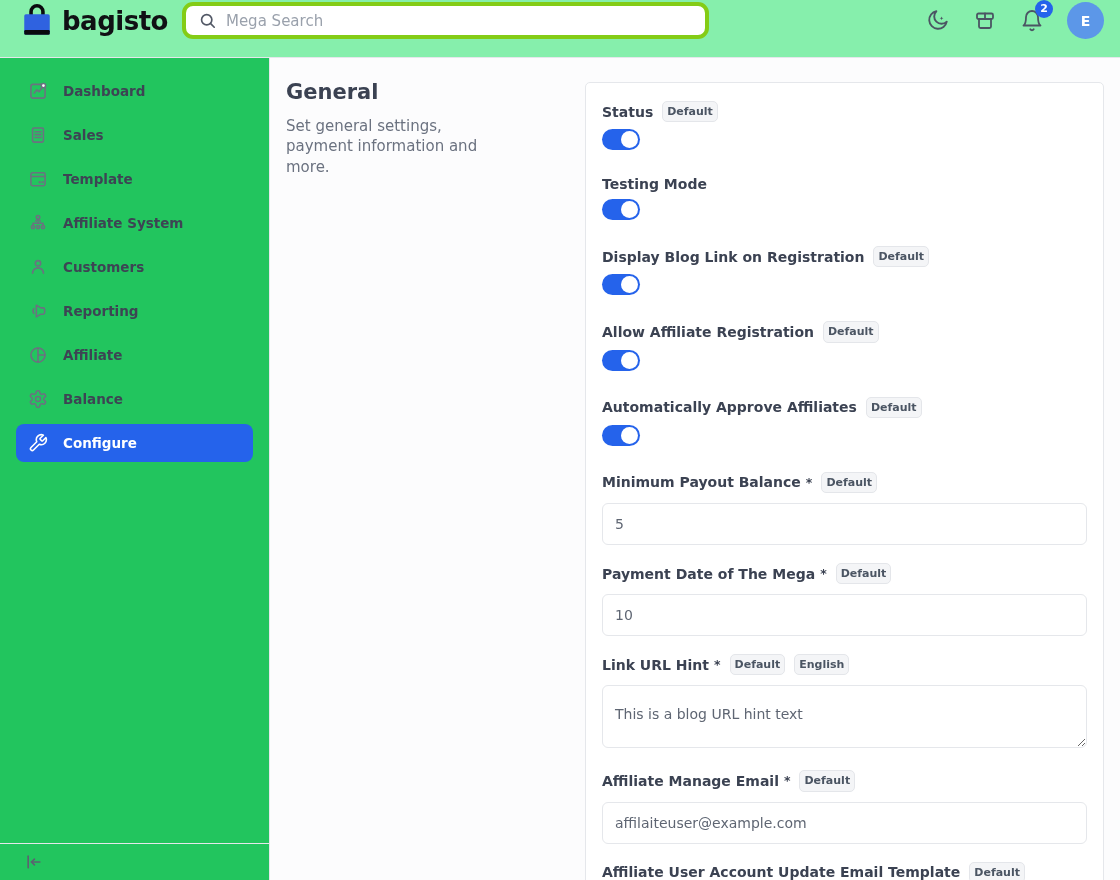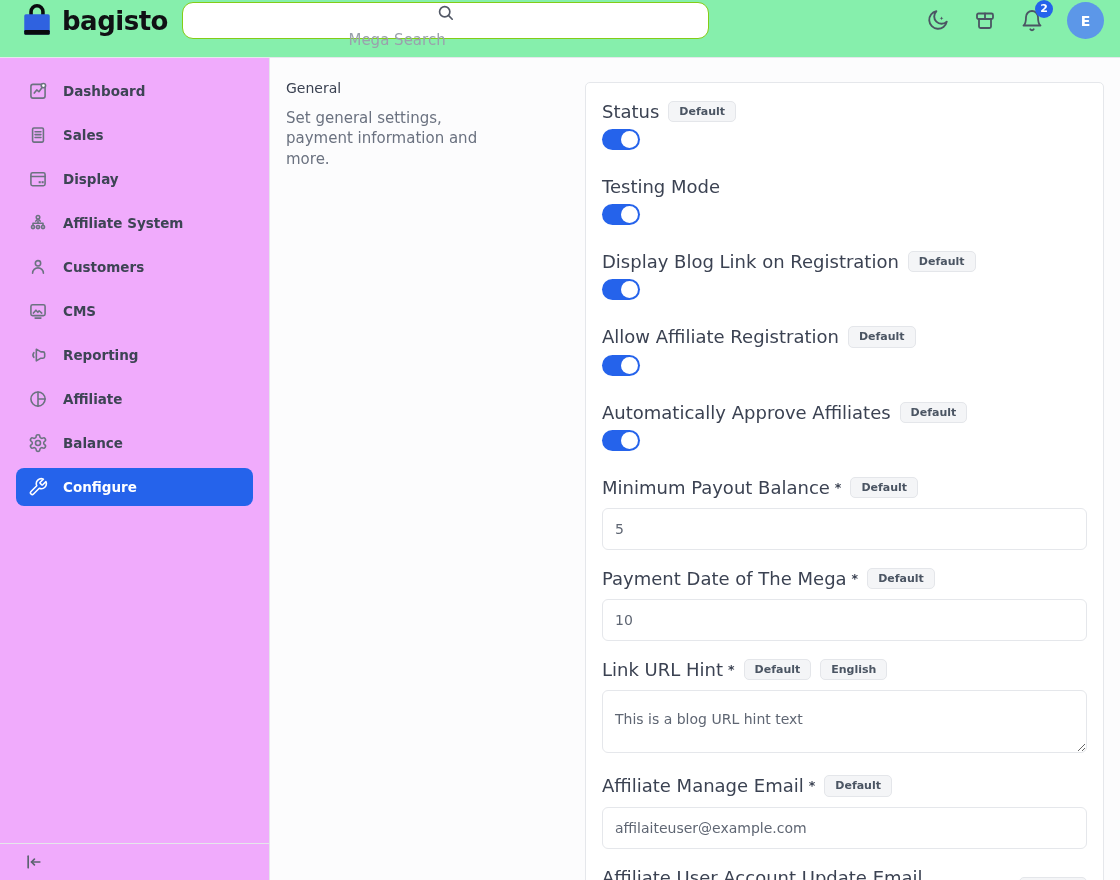--- a/index.html
+++ b/index.html
@@ -10,50 +10,50 @@
     --muted:#6b7280;
   }
   *{box-sizing:border-box;margin:0;padding:0;font-family:"DejaVu Sans","Liberation Sans",sans-serif;}
   html,body{width:1120px;height:880px;overflow:hidden;background:#fff;}
   .app{width:1120px;height:880px;display:flex;flex-direction:column;}
 
   
   header{height:58px;flex:0 0 58px;display:flex;align-items:center;padding:0 16px 16px 20px;border-bottom:1px solid var(--border);background:#86efac;}
   .logo{display:flex;align-items:center;gap:8px;cursor:pointer;}
   .brand{font-size:26px;font-weight:700;color:#101014;letter-spacing:-0.5px;}
-  .search{margin-left:14px;width:527px;height:37px;border:1px solid #84cc16;border-radius:11px;display:flex;align-items:center;gap:9px;padding:0 12px;background:#fff;flex-direction:column;}
+  .search{margin-left:14px;width:527px;height:37px;border:4px solid #84cc16;border-radius:11px;display:flex;align-items:center;gap:9px;padding:0 12px;background:#fff;}
   .search input{border:none;outline:none;flex:1;font-size:15px;color:#374151;background:transparent;}
   .search input::placeholder{color:#9aa1ac;}
   .header-right{margin-left:auto;display:flex;align-items:center;gap:23px;}
   .hicon{display:inline-flex;align-items:center;justify-content:center;cursor:pointer;position:relative;color:#4b5563;}
   .nbadge{position:absolute;top:-9px;right:-9px;min-width:18px;height:18px;border-radius:9px;background:var(--accent);color:#fff;font-size:11px;font-weight:700;display:flex;align-items:center;justify-content:center;padding:0 4px;}
   .avatar{width:37px;height:37px;border-radius:50%;background:var(--avatar);color:#fff;font-size:14px;font-weight:700;display:flex;align-items:center;justify-content:center;cursor:pointer;}
 
   
   .shell{flex:1;display:flex;min-height:0;}
-  aside{width:270px;flex:0 0 270px;background:#f0abfc;border-right:1px solid var(--border);display:flex;flex-direction:column;padding-top:14px;}
+  aside{width:270px;flex:0 0 270px;background:#22c55e;border-right:1px solid var(--border);display:flex;flex-direction:column;padding-top:14px;}
   .side-item{height:38px;margin:0 16px 6px 16px;border-radius:8px;display:flex;align-items:center;gap:15px;padding:0 12px;cursor:pointer;color:#3d4454;}
   .side-item .side-icon{display:inline-flex;color:#6b7280;}
   .side-item .side-label{font-size:13.5px;font-weight:700;}
   .side-item.active{background:var(--accent);color:#fff;}
   .side-item.active .side-icon{color:#fff;}
   .side-footer{margin-top:auto;border-top:1px solid var(--border);height:37px;display:flex;align-items:center;padding-left:24px;}
   .collapse-btn{display:inline-flex;color:#5b6370;cursor:pointer;}
 
   
   main{flex:1;background:#fcfcfd;display:flex;padding:20px 16px 0 16px;min-height:0;overflow:hidden;}
   .section-info{width:299px;flex:0 0 299px;padding-top:2px;}
-  .section-info h2{font-size:14px;font-weight:400;color:var(--ink);}
+  .section-info h2{font-size:21px;font-weight:700;color:var(--ink);}
   .section-info p{margin-top:12px;font-size:15px;line-height:1.35;color:var(--muted);max-width:215px;}
   .card{width:519px;flex:0 0 519px;background:#fff;border:1px solid var(--border);border-radius:5px;margin-top:4px;padding:18px 16px 24px 16px;height:900px;}
 
   .field-head{display:flex;align-items:center;gap:9px;}
-  .field-label{font-size:18px;font-weight:400;color:var(--ink);}
+  .field-label{font-size:14px;font-weight:700;color:var(--ink);}
   .required{font-size:12.5px;font-weight:700;color:var(--ink);margin-left:-4px;}
-  .badge{font-size:11px;font-weight:700;color:#4b5563;background:#f4f5f7;border:1px solid #e4e6ea;border-radius:5px;padding:3px 10px;line-height:1.2;}
+  .badge{font-size:11px;font-weight:700;color:#4b5563;background:#f4f5f7;border:1px solid #e4e6ea;border-radius:5px;padding:3px 4px;line-height:1.2;}
 
   .f-toggle{margin-bottom:22px;}
   .f-toggle .field-head{margin-bottom:7px;}
   .toggle{display:inline-block;width:38px;height:21px;border-radius:11px;background:var(--accent);position:relative;cursor:pointer;}
   .toggle .knob{position:absolute;top:2px;right:2px;width:17px;height:17px;border-radius:50%;background:#fff;}
 
   .f-input{margin-bottom:18px;}
   .f-input .field-head{margin-bottom:10px;}
   .text-input{width:100%;height:42px;border:1px solid var(--border);border-radius:6px;padding:0 12px;font-size:14px;color:#5f6673;outline:none;background:#fff;}
   textarea.text-area{width:100%;height:63px;border:1px solid var(--border);border-radius:6px;padding:20px 12px;font-size:14px;color:#5f6673;outline:none;resize:both;background:#fff;}
@@ -133,21 +133,21 @@
           </div>
           <div class="side-item">
             <span class="side-icon">
               <svg width="20" height="20" viewBox="0 0 24 24" fill="none" stroke="currentColor" stroke-width="1.9" stroke-linecap="round" stroke-linejoin="round">
                 <rect x="3.5" y="4.5" width="17" height="15.5" rx="2"></rect>
                 <path d="M3.5 9h17"></path>
                 <rect x="12.8" y="14.6" width="2.5" height="2.5" fill="currentColor" stroke="none"></rect>
                 <rect x="16.3" y="14.6" width="2.5" height="2.5" fill="currentColor" stroke="none"></rect>
               </svg>
             </span>
-            <span class="side-label">Display</span>
+            <span class="side-label">Template</span>
           </div>
           <div class="side-item">
             <span class="side-icon">
               <svg width="20" height="20" viewBox="0 0 24 24" fill="none" stroke="currentColor" stroke-width="1.9" stroke-linecap="round" stroke-linejoin="round">
                 <circle cx="12" cy="5" r="2.1"></circle>
                 <path d="M9.3 9.7c.6-1 1.6-1.7 2.7-1.7s2.1.7 2.7 1.7"></path>
                 <path d="M12 9.8v2.4M6 14.6v-2.4h12v2.4"></path>
                 <circle cx="6" cy="16.8" r="1.9"></circle>
                 <circle cx="12" cy="16.8" r="1.9"></circle>
                 <circle cx="18" cy="16.8" r="1.9"></circle>
@@ -156,30 +156,20 @@
             <span class="side-label">Affiliate System</span>
           </div>
           <div class="side-item">
             <span class="side-icon">
               <svg width="20" height="20" viewBox="0 0 24 24" fill="none" stroke="currentColor" stroke-width="1.9" stroke-linecap="round" stroke-linejoin="round">
                 <circle cx="12" cy="7.5" r="3.2"></circle>
                 <path d="M5.5 19.5a6.5 6.5 0 0 1 13 0"></path>
               </svg>
             </span>
             <span class="side-label">Customers</span>
-          </div>
-          <div class="side-item">
-            <span class="side-icon">
-              <svg width="20" height="20" viewBox="0 0 24 24" fill="none" stroke="currentColor" stroke-width="1.9" stroke-linecap="round" stroke-linejoin="round">
-                <rect x="3.5" y="4.5" width="17" height="13" rx="2"></rect>
-                <path d="m6.5 14.5 3-3.5 2.3 2.6 1.6-1.9 3.1 2.8"></path>
-                <path d="M8.5 20.5h7"></path>
-              </svg>
-            </span>
-            <span class="side-label">CMS</span>
           </div>
           <div class="side-item">
             <span class="side-icon">
               <svg width="20" height="20" viewBox="0 0 24 24" fill="none" stroke="currentColor" stroke-width="1.9" stroke-linecap="round" stroke-linejoin="round">
                 <g transform="matrix(-1 0 0 1 24 0)">
                   <path d="M14 5 8.5 8.2H6a2 2 0 0 0-2 2v3.6a2 2 0 0 0 2 2h2.5L14 19V5z"></path>
                   <path d="M17 9.2a4.6 4.6 0 0 1 0 5.6"></path>
                 </g>
               </svg>
             </span>

